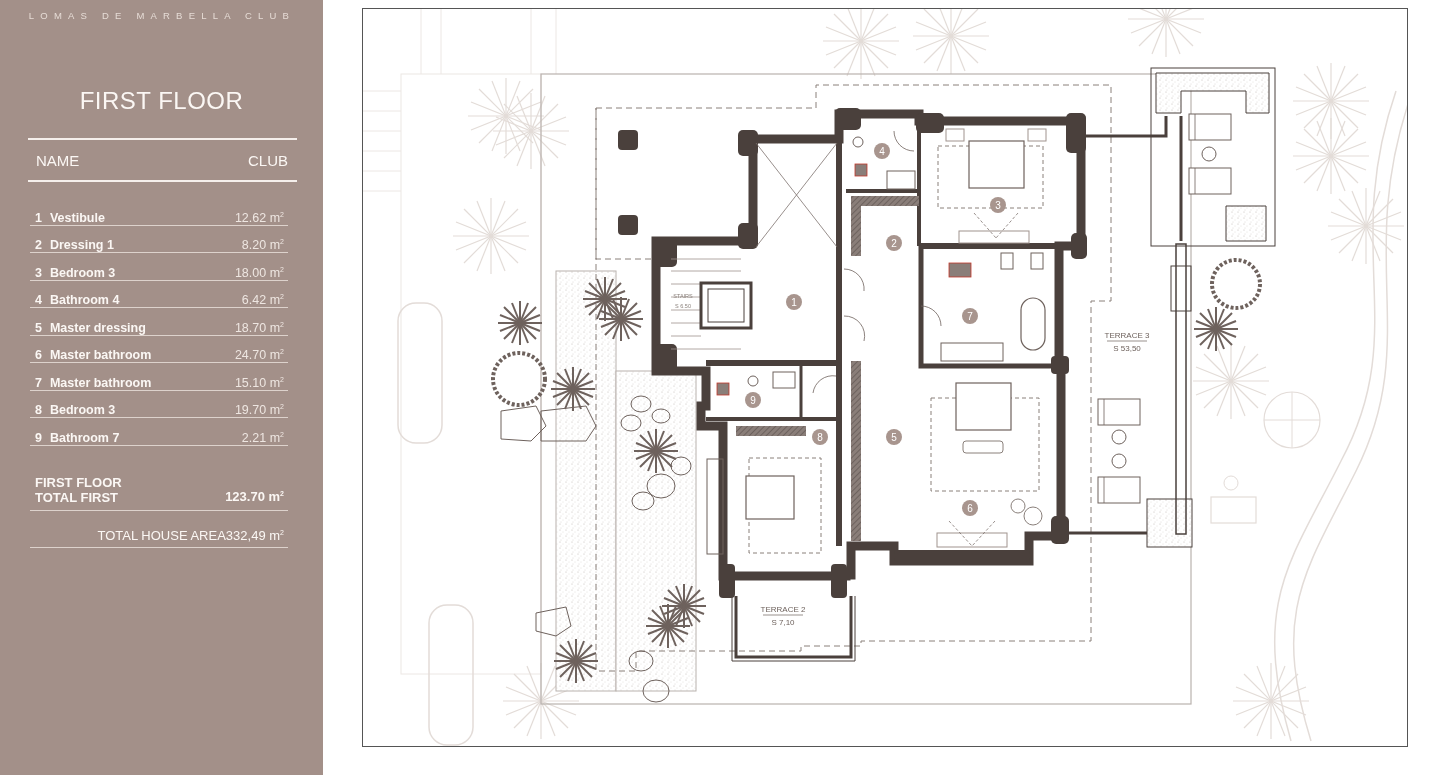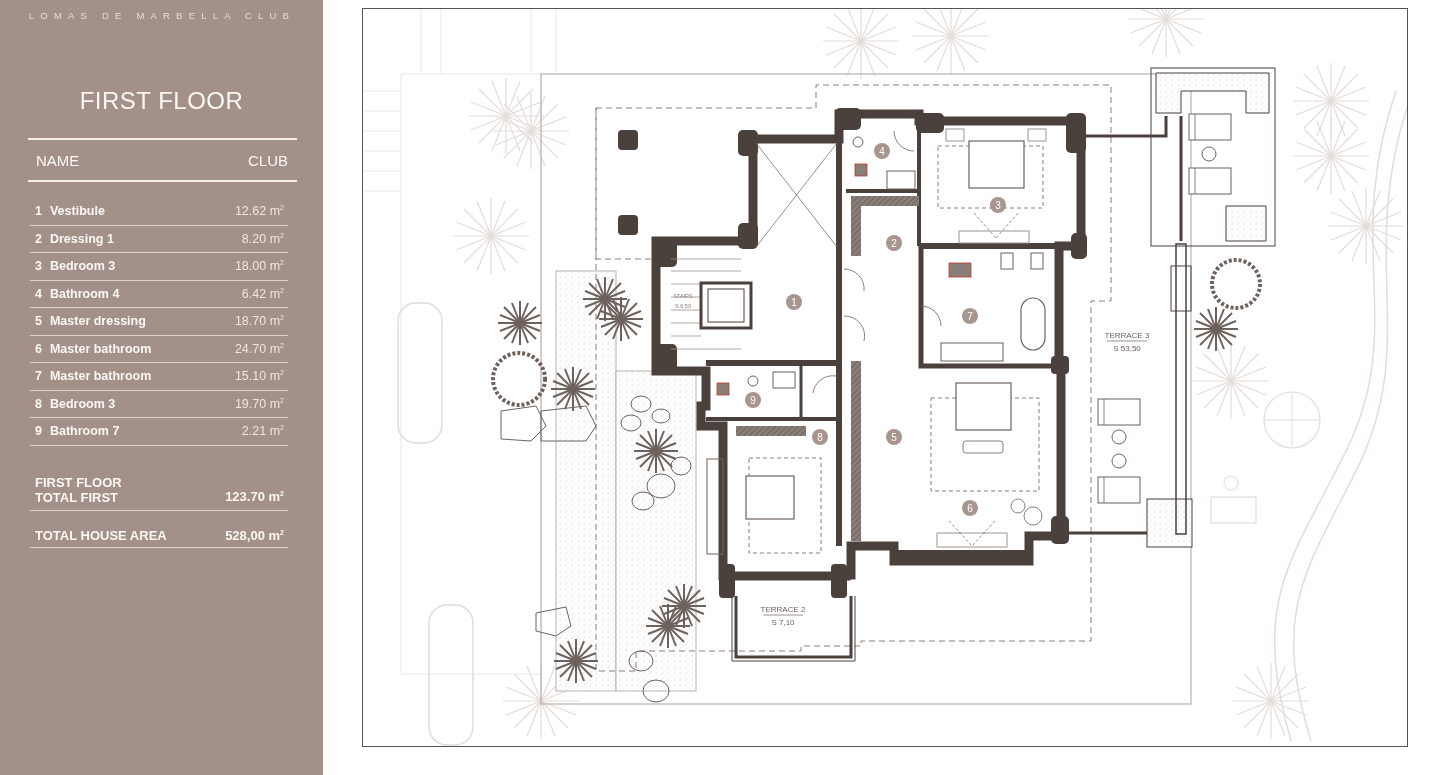--- a/index.html
+++ b/index.html
@@ -3,28 +3,28 @@
 <meta charset="utf-8">
 <style>
   html, body { margin:0; padding:0; }
   body { width:1447px; height:775px; background:#ffffff; position:relative; overflow:hidden; font-family:"Liberation Sans", sans-serif; }
   .sidebar { position:absolute; left:0; top:0; width:323px; height:775px; background:#a39089; color:#fbf7f4; }
   .brand { position:absolute; top:10px; left:0; width:324px; text-align:center; font-size:9.5px; letter-spacing:6.2px; color:#e6dcd6; }
   .floor-title { position:absolute; top:87px; left:0; width:323px; text-align:center; font-size:24px; letter-spacing:0.5px; color:#fbf7f4; }
   .hr { position:absolute; left:28px; width:269px; height:2px; background:#f5efeb; }
   .thead { position:absolute; top:152px; left:36px; width:252px; display:flex; justify-content:space-between; font-size:15px; color:#fbf7f4;text-align:center; }
   .rows { position:absolute; top:198px; left:30px; width:258px; }
-  .row { height:27.5px; border-bottom:1px solid #ddd2cc; display:flex; justify-content:space-between; align-items:center; font-size:12.5px; padding:0 4px 0 5px; box-sizing:border-box;gap:20px; }
+  .row { height:27.5px; border-bottom:1px solid #ddd2cc; display:flex; justify-content:space-between; align-items:flex-end; font-size:12.5px; padding:0 4px 0 5px; box-sizing:border-box;gap:20px; }
   .row .name { color:#fbf7f4; font-weight:bold; }
   .row .name .num { margin-right:8px; }
   .row .val { color:#eee6e1; }
   .total1 { position:absolute; top:474px; left:30px; width:258px; height:37px; border-bottom:1px solid #ddd2cc; box-sizing:border-box; padding:0 4px 0 5px; font-weight:bold; font-size:13px; }
   .total1 .lbl { position:absolute; left:5px; top:1px; line-height:15px; width:120px; }
   .total1 .v { position:absolute; right:4px; bottom:6px; }
-  .total2 { position:absolute; top:524px; left:30px; width:258px; height:24px; border-bottom:1px solid #ddd2cc; box-sizing:border-box; padding:0 4px 0 5px; display:flex; justify-content:space-between; align-items:center; font-weight:bold; font-size:13px; }
+  .total2 { position:absolute; top:524px; left:30px; width:258px; height:24px; border-bottom:1px solid #ddd2cc; box-sizing:border-box; padding:0 4px 0 5px; display:flex; justify-content:flex-end; align-items:center; font-weight:normal; font-size:13px; }
   sup { font-size:7px; vertical-align:super; line-height:0; }
   .plan { position:absolute; left:362px; top:8px; width:1046px; height:739px; border:1px solid #555; box-sizing:border-box; background:#fff; overflow:hidden; }
   .plan svg { position:absolute; left:0; top:0; }
   .room-badge { font-family:"Liberation Sans", sans-serif; }
 </style>
 </head>
 <body>
 
 <div class="sidebar">
   <div class="brand">LOMAS DE MARBELLA CLUB</div>
@@ -77,21 +77,21 @@
 
   <div class="total1">
     <div class="lbl">
         <div>FIRST FLOOR</div>
         <div>TOTAL FIRST</div>
       </div>
     <div class="v"><span>123.70</span> <span>m</span><sup>2</sup></div>
   </div>
   <div class="total2">
     <span>TOTAL HOUSE AREA</span>
-    <span><span>528,00</span> <span>m</span><sup>2</sup></span>
+    <span><span>332,49</span> <span>m</span><sup>2</sup></span>
   </div>
 </div>
 
 <div class="plan">
   <svg width="1046" height="739" viewBox="362 8 1046 739" xmlns="http://www.w3.org/2000/svg">
     <defs>
       <pattern id="gravel" width="6" height="6" patternUnits="userSpaceOnUse">
         <rect width="6" height="6" fill="#fff"></rect>
         <circle cx="1" cy="1" r="0.5" fill="#b8afab"></circle>
         <circle cx="4" cy="3" r="0.4" fill="#c9c1bd"></circle>

